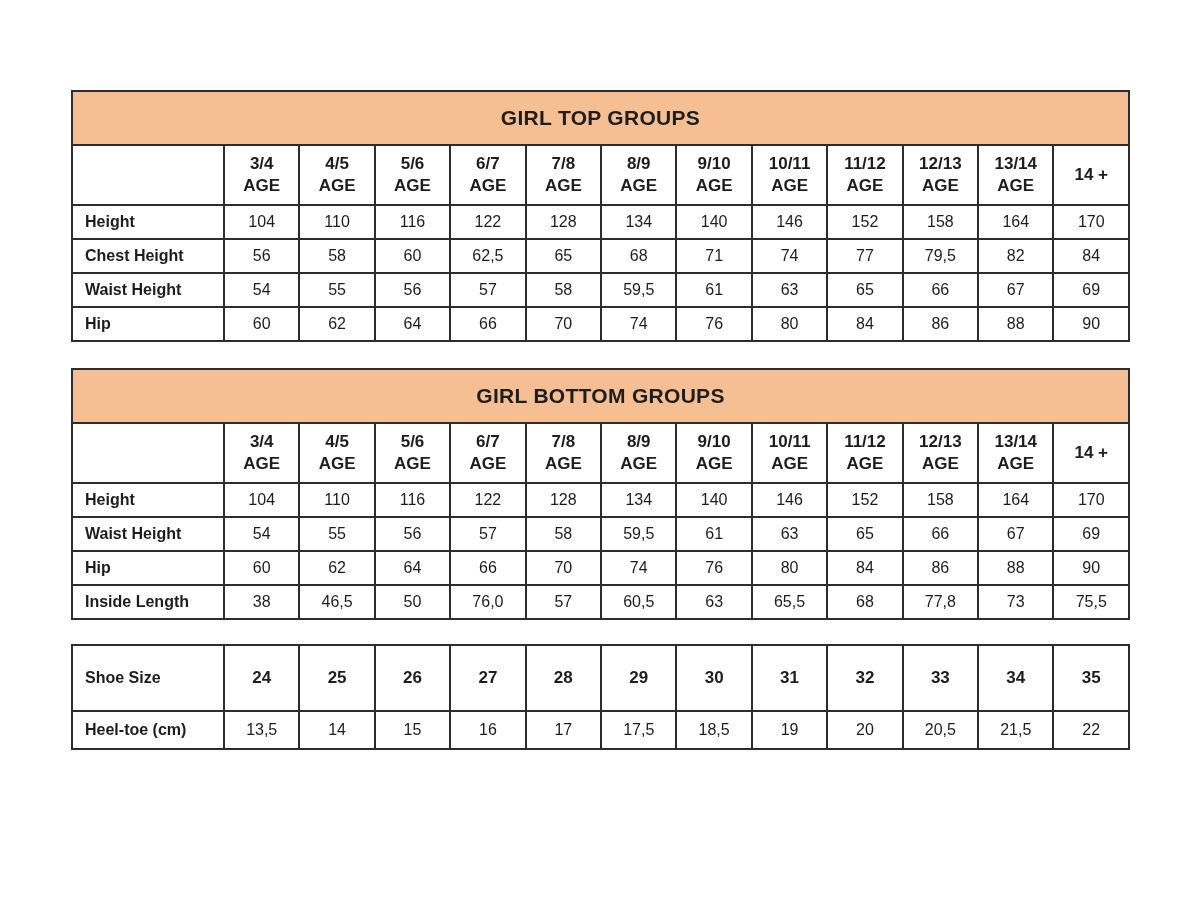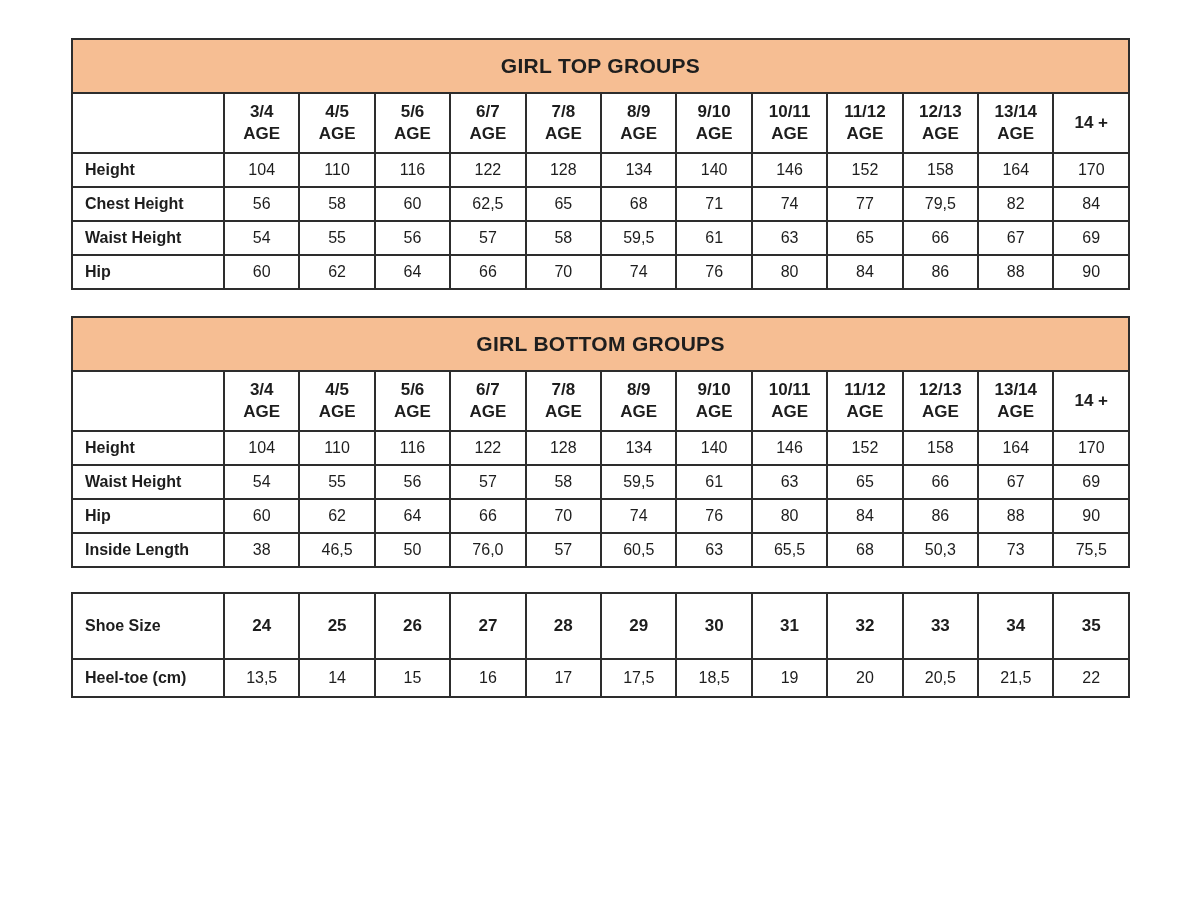--- a/index.html
+++ b/index.html
@@ -5,21 +5,21 @@
   * { box-sizing: border-box; margin: 0; padding: 0; }
   html, body { background: #ffffff; }
   body {
     width: 1200px; height: 905px;
     font-family: "Liberation Sans", sans-serif;
     color: #1d1d1d;
     overflow: hidden;
   }
   .page {
     width: 1200px; height: 905px;
-    padding: 38px 70px 0 71px;
+    padding: 90px 70px 0 71px;
   }
   .size-table { width: 1059px; margin-bottom: 26px; }
   .band {
     width: 100%; height: 56px;
     background: #f6be93;
     border: 2px solid #2d2d2d;
     display: flex; align-items: center; justify-content: center;
     font-size: 21px; font-weight: 700; letter-spacing: 0.3px;
     color: #1e1e1e;
   }
@@ -242,21 +242,21 @@
             <td class="label-cell">Inside Length</td>
             <td>38</td>
             <td>46,5</td>
             <td>50</td>
             <td>76,0</td>
             <td>57</td>
             <td>60,5</td>
             <td>63</td>
             <td>65,5</td>
             <td>68</td>
-            <td>50,3</td>
+            <td>77,8</td>
             <td>73</td>
             <td>75,5</td>
           </tr>
         </tbody>
     </table>
   </section>
 
   <section class="size-table shoes">
     <table>
       <thead>

